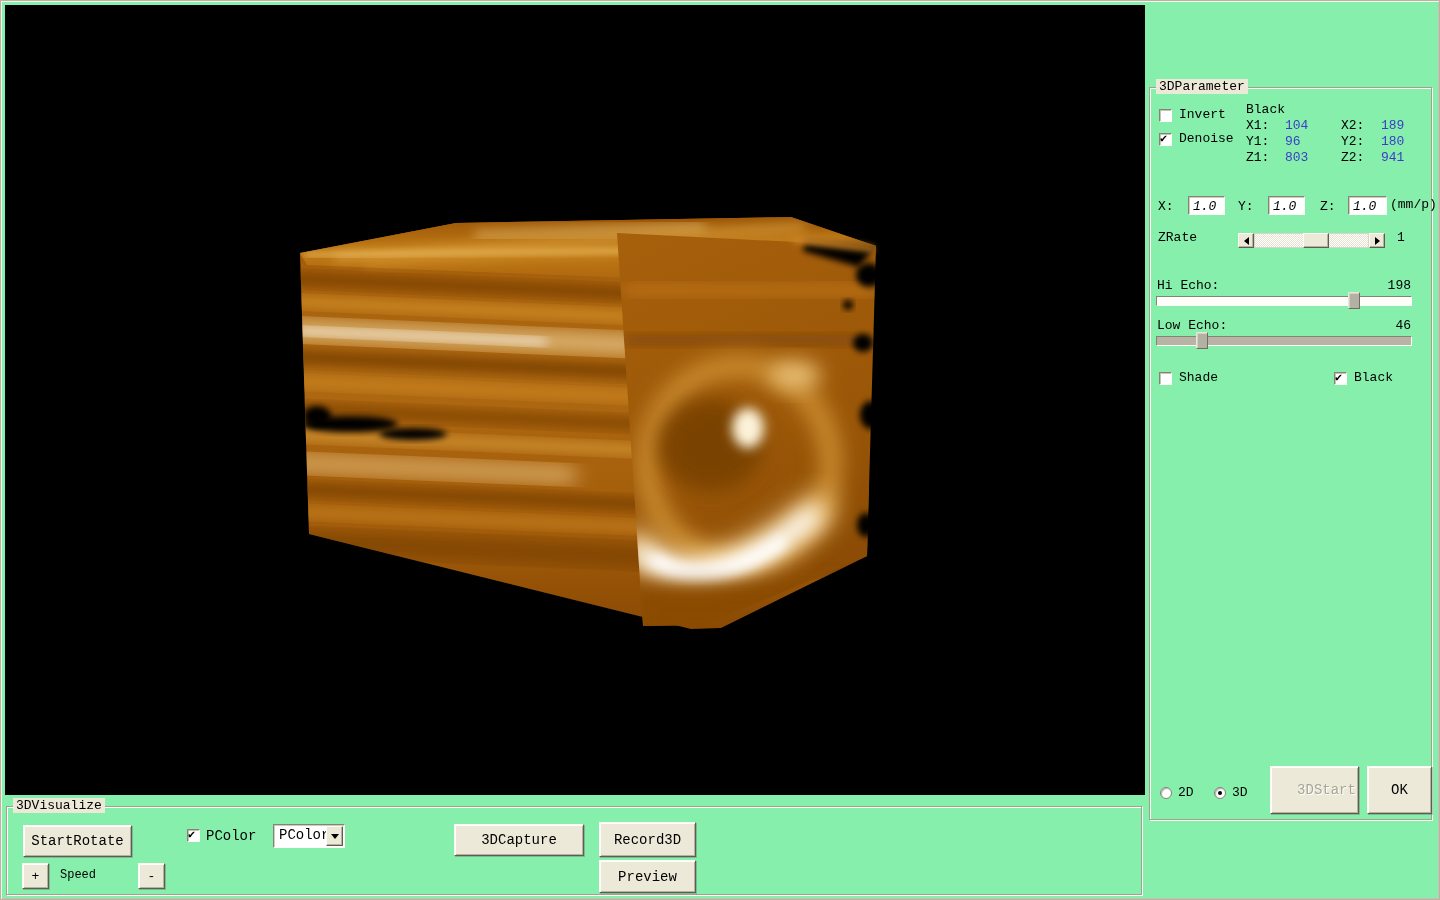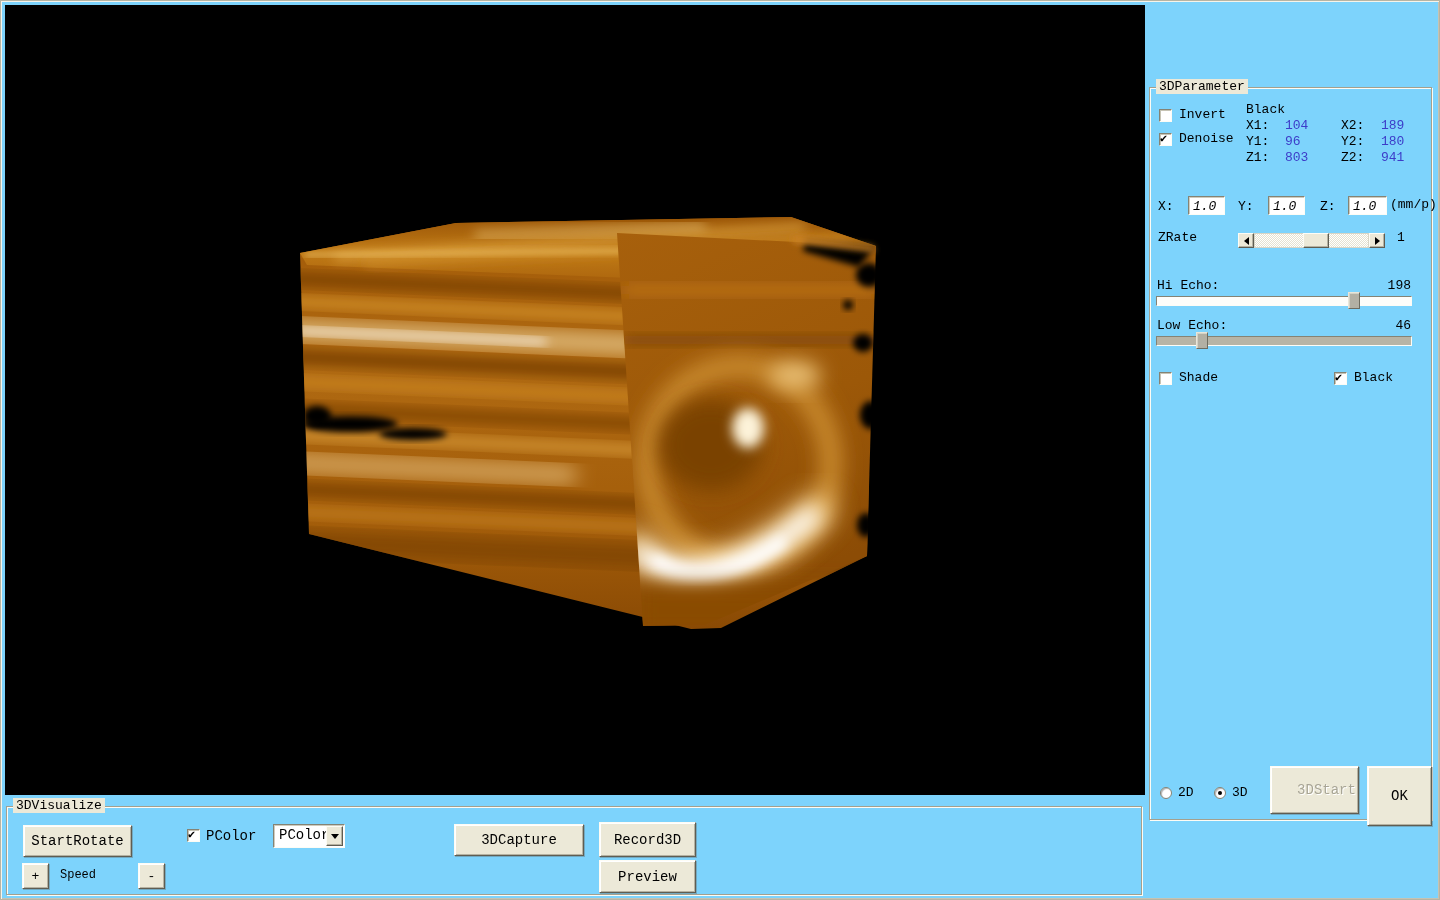--- a/index.html
+++ b/index.html
@@ -5,21 +5,21 @@
   * { margin:0; padding:0; box-sizing:border-box; }
   html,body { width:1440px; height:900px; overflow:hidden; }
   body {
     font-family:"Liberation Mono", monospace;
     font-size:13px;
     color:#000;
     background:#ece9d8;
   }
   #window {
     position:relative; width:1440px; height:900px;
-    background:#7dd3fc;
+    background:#86efac;
     border:1px solid #b7b4a4;
     box-shadow: inset 1px 1px 0 #f6f4ea, inset -1px -1px 0 #c6c3b2;
   }
   #viewport {
     position:absolute; left:4px; top:4px; width:1140px; height:790px;
     background:#000; overflow:hidden;
   }
   .group {
     position:absolute;
     border:1px solid #a3a08e;
@@ -281,21 +281,21 @@
     <span class="lbl" style="left:29px; top:282px;">Shade</span>
     <span class="chk on" style="left:184px; top:284px;"></span>
     <span class="lbl" style="left:204px; top:282px;">Black</span>
 
     <span class="radio" style="left:10px; top:699px;"></span>
     <span class="lbl" style="left:28px; top:697px;">2D</span>
     <span class="radio on" style="left:64px; top:699px;"></span>
     <span class="lbl" style="left:82px; top:697px;">3D</span>
 
     <div class="btn disabled" style="left:120px; top:678px; width:89px; height:48px;">3DStart</div>
-    <div class="btn" style="left:217px; top:678px; width:65px; height:60px;">OK</div>
+    <div class="btn" style="left:217px; top:678px; width:65px; height:48px;">OK</div>
   </div>
 
   <div class="group" id="visualize-group" style="left:5px; top:805px; width:1136px; height:89px;">
     <span class="group-label">3DVisualize</span>
 
     <div class="btn" style="left:16px; top:18px; width:109px; height:32px;">StartRotate</div>
 
     <span class="chk on" style="left:180px; top:22px;"></span>
     <span class="lbl" style="left:199px; top:21px; font-size:14px;">PColor</span>
 

